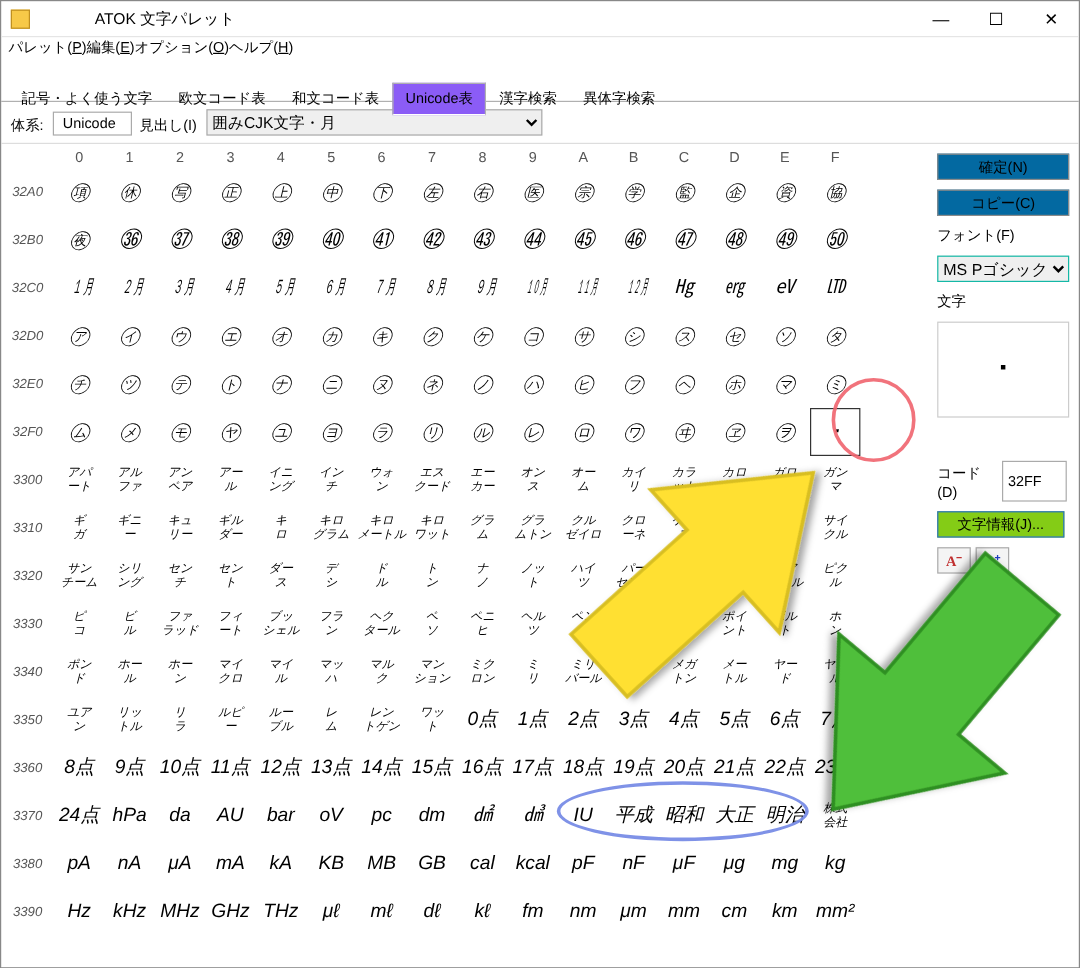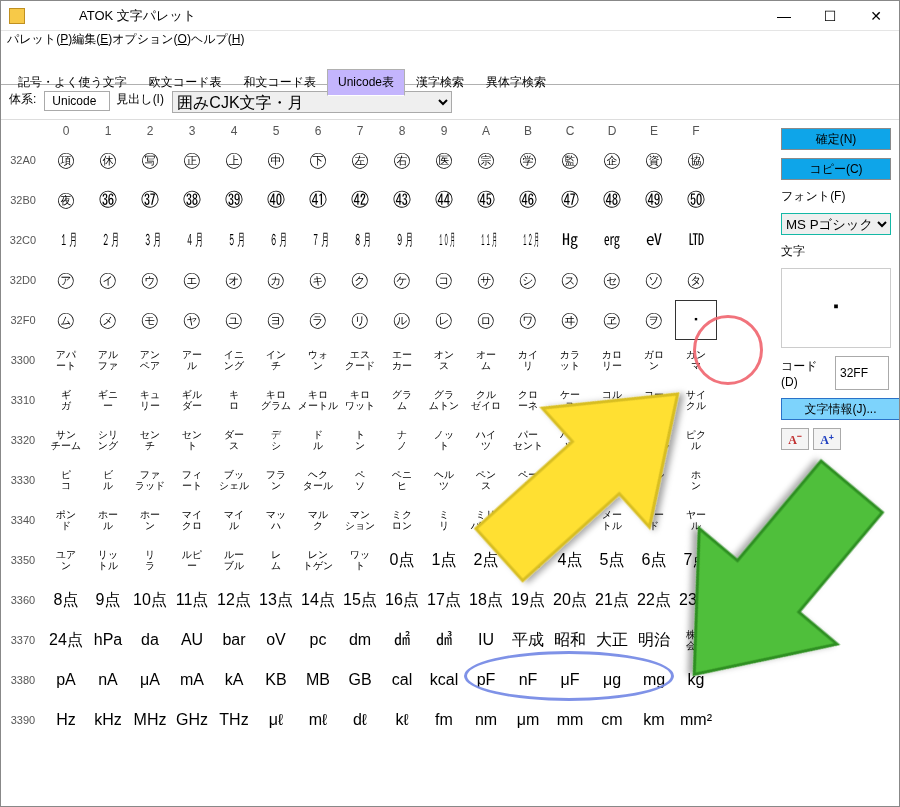--- a/index.html
+++ b/index.html
@@ -7,44 +7,44 @@
   .window { width: 900px; height: 807px; border: 1px solid #888; display: flex; flex-direction: column; position: relative; }
   .titlebar { height: 30px; display: flex; align-items: center; padding: 0 0 0 8px; border-bottom: 1px solid #e5e5e5; }
   .titlebar .icon { width: 16px; height: 16px; margin-right: 6px; background: #f7c948; border:1px solid #c09020; display:inline-block; }
   .titlebar .title { flex: 1; font-size: 13px; margin-left: 48px; }
   .winbtns { display: flex; }
   .winbtn { width: 46px; height: 30px; display: flex; align-items: center; justify-content: center; font-size: 14px; }
   .menubar { height: 22px; display: flex; padding: 0 6px; font-size: 12px; }
   .menubar .mitem span.u { text-decoration: underline; }
   .tabs { display: flex; align-items: flex-end; padding: 4px 6px 0 6px; border-bottom: 1px solid #b0b0b0; gap: 0; font-size: 12px; }
   .tab { padding: 4px 10px 4px 10px; border:1px solid transparent; position:relative; top:12px; }
-  .tab.active { border:1px solid #b0b0b0; border-bottom:1px solid #fff; background:#c4b5fd; }
-  .toolbar { display:flex; align-items:flex-start; gap:6px; padding:6px 8px; border-bottom:1px solid #ddd; }
+  .tab.active { border:1px solid #b0b0b0; border-bottom:1px solid #fff; background:#8b5cf6; }
+  .toolbar { display:flex; align-items:flex-end; gap:6px; padding:6px 8px; border-bottom:1px solid #ddd; }
   .toolbar label { margin-right:2px; }
   .toolbar input.txt { height:20px; border:1px solid #aaa; padding:0 7px; font-size:12px;}
-  .toolbar select { height:22px; border:1px solid #aaa; font-size:16px; }
+  .toolbar select { height:22px; border:1px solid #aaa; font-size:13px; }
   .content { flex:1; display:flex; overflow:hidden; }
   .grid-wrap { flex:1; display:flex; flex-direction:column; overflow:hidden; position:relative; }
   .col-headers { display:grid; grid-template-columns:44px repeat(16,42px); padding:4px 0 2px 0; }
   .col-headers div { text-align:center; color:#555; }
   .grid-scroll { flex:1; overflow-y:scroll; position:relative; }
-  .grid-row { display:grid; grid-template-columns:44px repeat(16,42px); height:40px; }
+  .grid-row { display:grid; grid-template-columns:44px repeat(16,42px); height:40px;font-style:italic; }
   .rowhead { display:flex; align-items:center; justify-content:center; color:#555; font-size:11px; }
   .cell { display:flex; align-items:center; justify-content:center; font-size:18px; text-align:center; line-height:1; }
   .cell.small { font-size:10px; line-height:1.1; white-space:pre; }
   .cell.mid { font-size:16px; }
   .cell.sel { border:1px solid #333; }
   .side { width:124px; padding:8px 10px 8px 6px; display:flex; flex-direction:column; gap:8px; }
-  .side button.wide { width:110px; height:22px; border:1px solid #8a8a8a; background:#0ea5e9; font-size:12px; }
+  .side button.wide { width:110px; height:22px; border:1px solid #8a8a8a; background:#0369a1; font-size:12px; }
   .side .lbl { font-size:12px; }
   .side select.font { width:110px; height:22px; border:1px solid #14b8a6; }
   .charbox { width:110px; height:80px; border:1px solid #ccc; display:flex; align-items:center; justify-content:center; font-size:28px; }
-  .coderow { display:flex; align-items:center; gap:4px; }
+  .coderow { display:flex; align-items:center; gap:4px;margin-top:28px; }
   .coderow input { width:54px; height:20px; border:1px solid #aaa; padding:16px 4px; font-size:12px;}
-  .infobtn { width:119px; height:22px; border:1px solid #2a72c8; background:#7dd3fc; font-size:12px; }
+  .infobtn { width:106px; height:22px; border:1px solid #2a72c8; background:#84cc16; font-size:12px; }
   .fontsz { display:flex; gap:4px; }
   .fontsz .b { width:28px; height:22px; border:1px solid #aaa; background:#f4f4f4; display:flex; align-items:center; justify-content:center; font-family:serif; }
   .fontsz .b.minus { color:#c03030; font-weight:bold;}
   .fontsz .b.plus { color:#2040c0; font-weight:bold; }
   .annot { position:absolute; pointer-events:none; }
   .circ-red { border:3px solid rgba(240,100,110,0.9); border-radius:50%; }
   .ellipse-blue { border:3px solid rgba(120,140,230,0.95); border-radius:50%; }
   svg.arrow { position:absolute; }
 </style>
 </head>
@@ -177,20 +177,39 @@
             <div class="cell ">㋖</div>
             <div class="cell ">㋗</div>
             <div class="cell ">㋘</div>
             <div class="cell ">㋙</div>
             <div class="cell ">㋚</div>
             <div class="cell ">㋛</div>
             <div class="cell ">㋜</div>
             <div class="cell ">㋝</div>
             <div class="cell ">㋞</div>
             <div class="cell ">㋟</div>
+          </div>
+          <div class="grid-row">
+            <div class="rowhead">32E0</div>
+            <div class="cell ">㋠</div>
+            <div class="cell ">㋡</div>
+            <div class="cell ">㋢</div>
+            <div class="cell ">㋣</div>
+            <div class="cell ">㋤</div>
+            <div class="cell ">㋥</div>
+            <div class="cell ">㋦</div>
+            <div class="cell ">㋧</div>
+            <div class="cell ">㋨</div>
+            <div class="cell ">㋩</div>
+            <div class="cell ">㋪</div>
+            <div class="cell ">㋫</div>
+            <div class="cell ">㋬</div>
+            <div class="cell ">㋭</div>
+            <div class="cell ">㋮</div>
+            <div class="cell ">㋯</div>
           </div>
           <div class="grid-row">
             <div class="rowhead">32F0</div>
             <div class="cell ">㋰</div>
             <div class="cell ">㋱</div>
             <div class="cell ">㋲</div>
             <div class="cell ">㋳</div>
             <div class="cell ">㋴</div>
             <div class="cell ">㋵</div>
             <div class="cell ">㋶</div>

